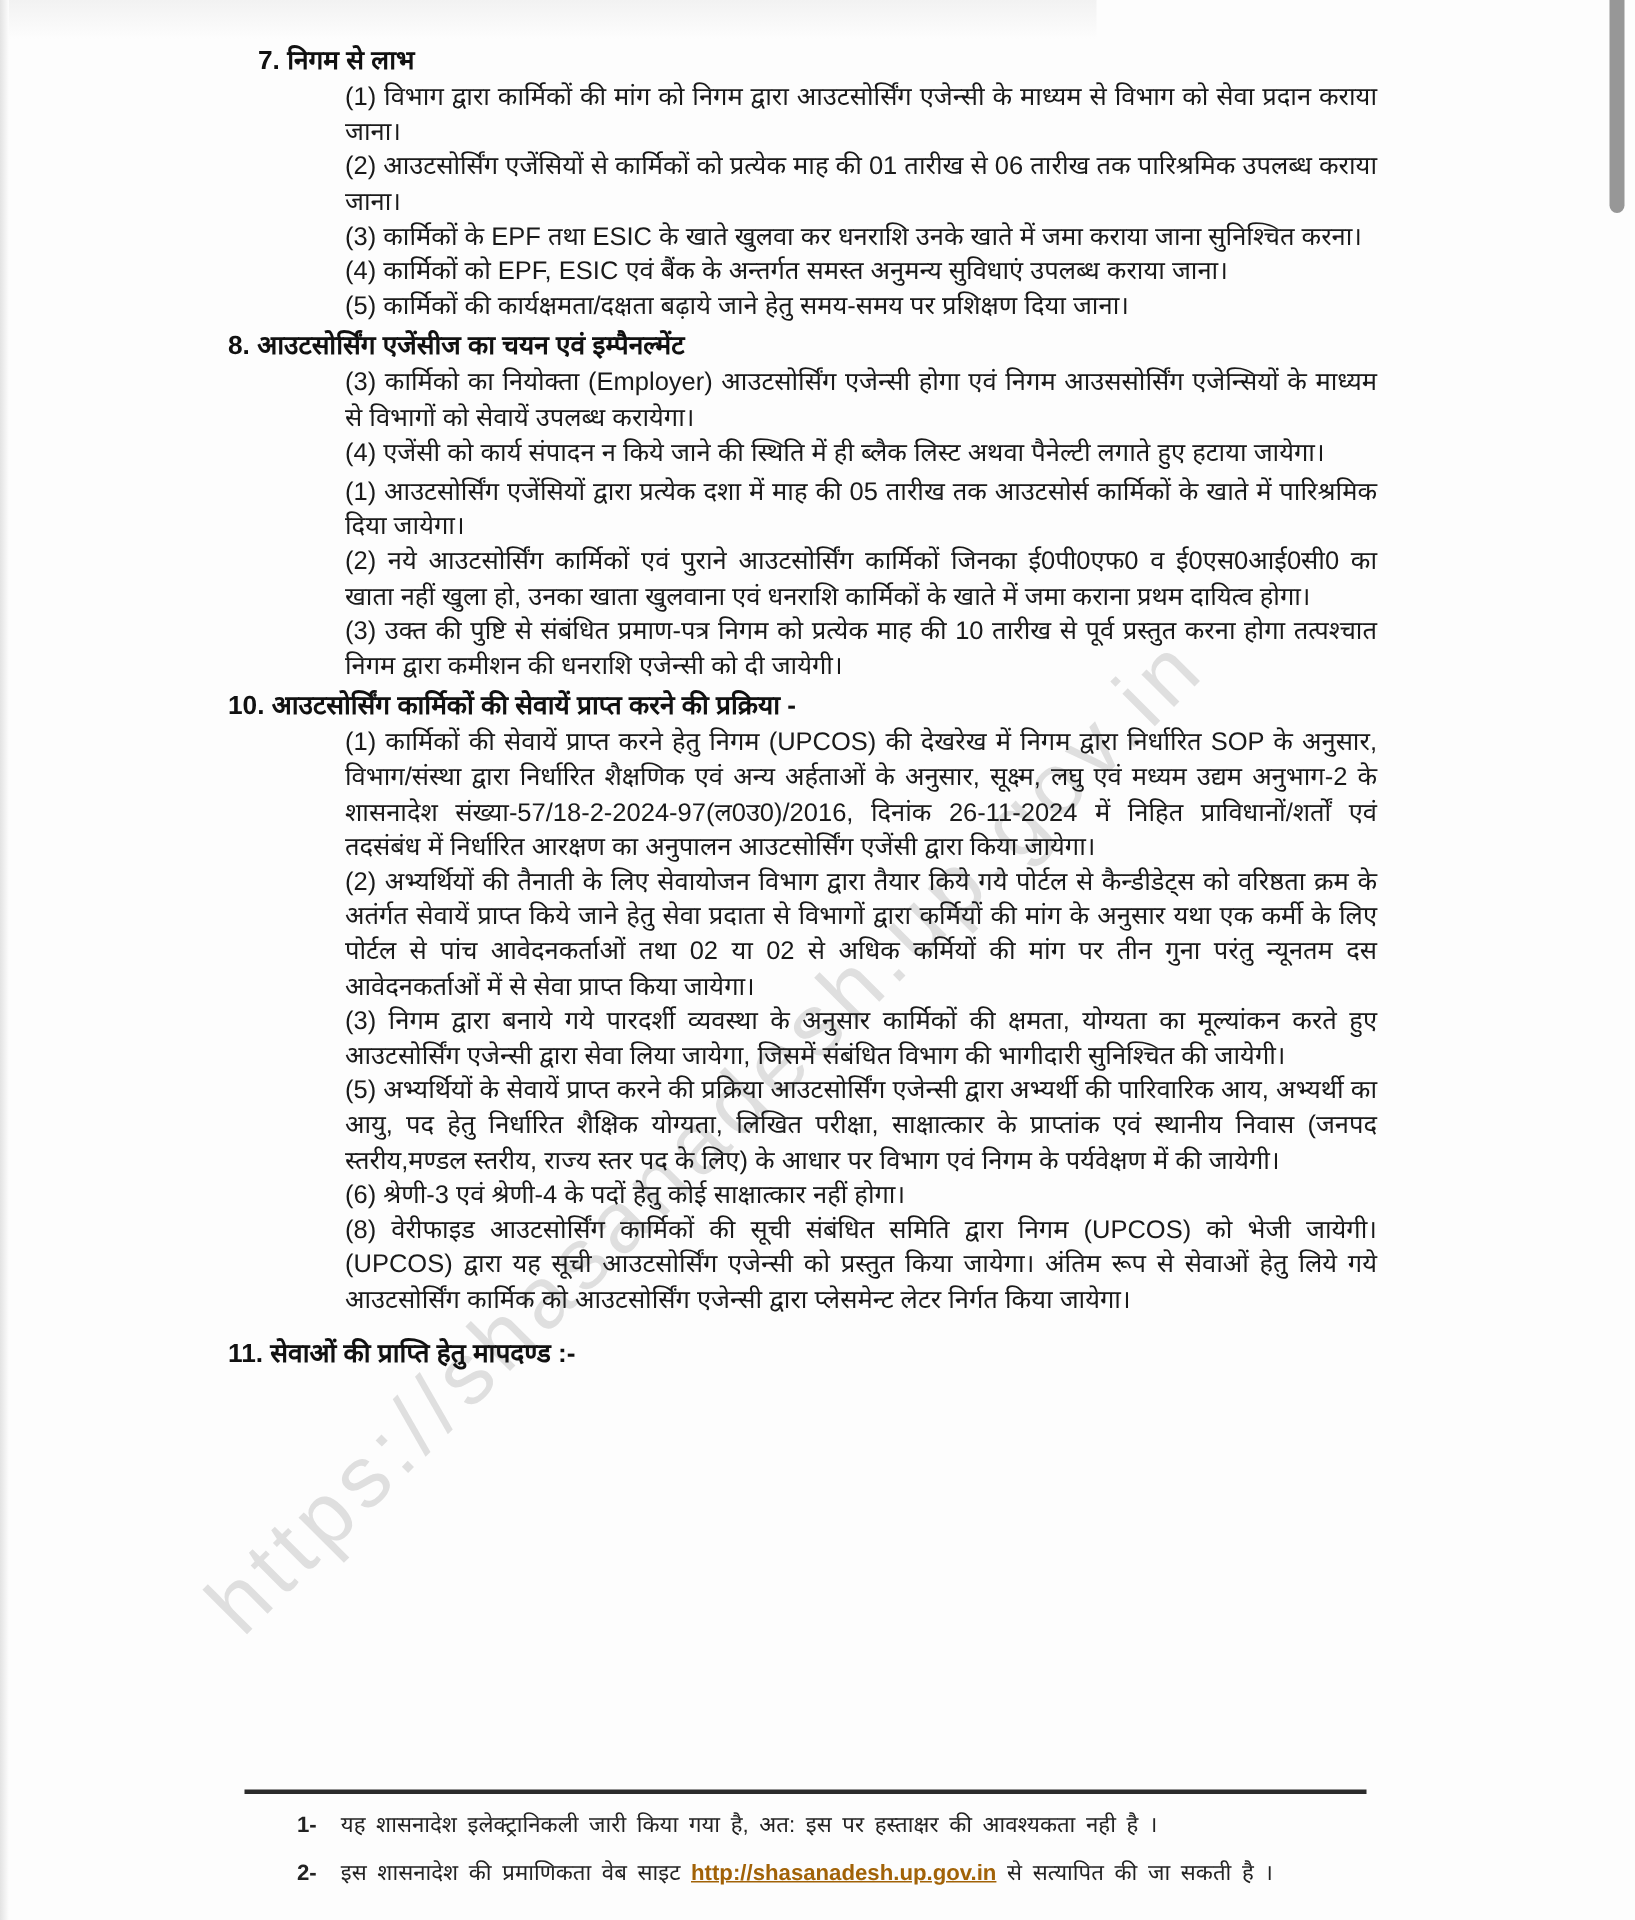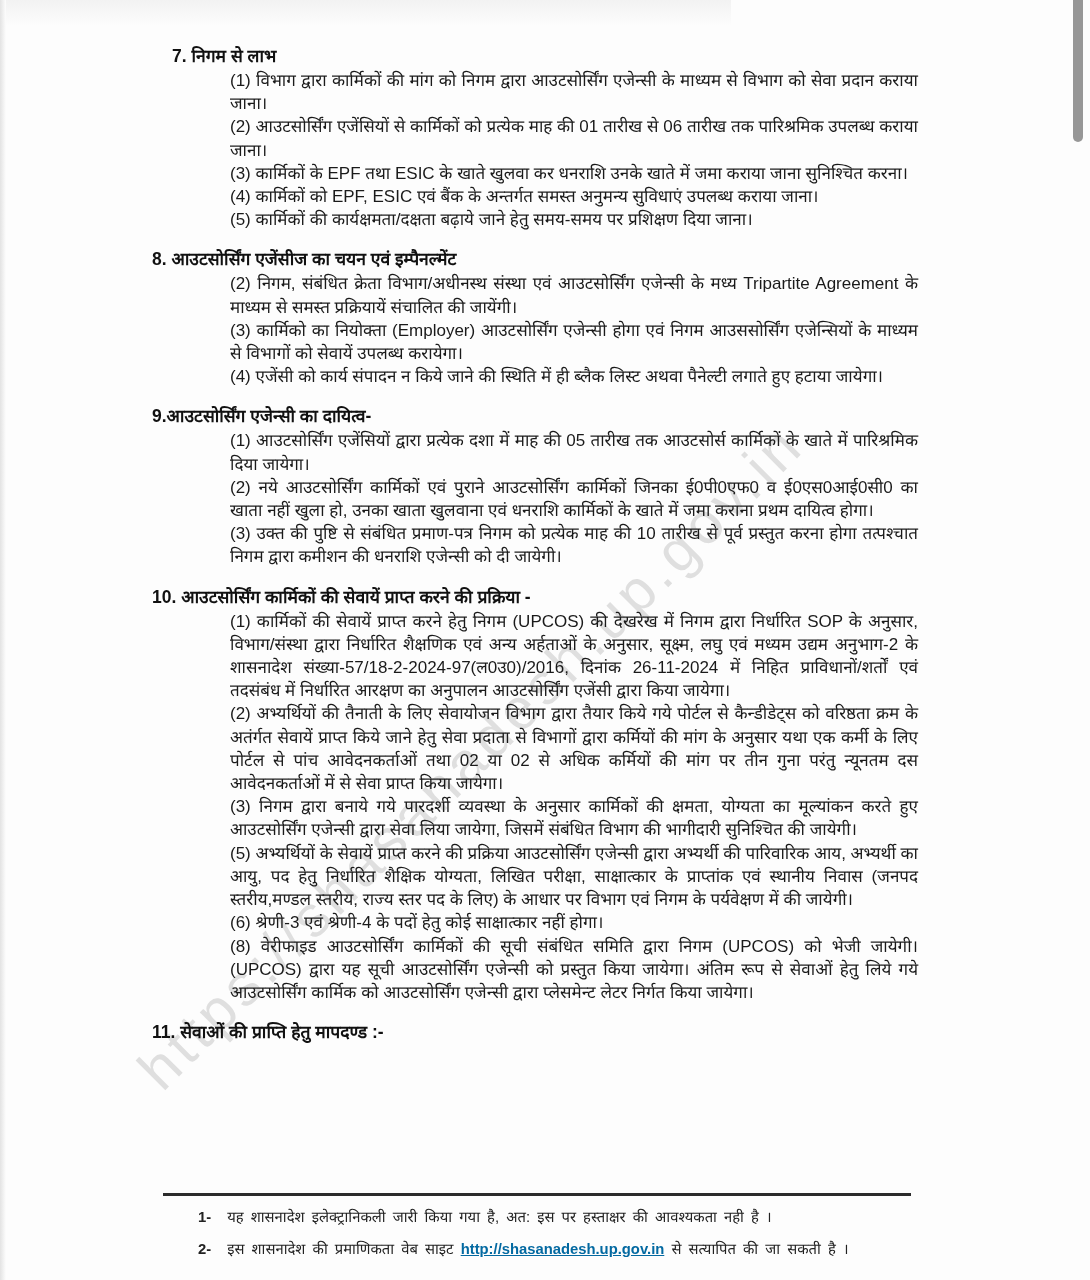--- a/index.html
+++ b/index.html
@@ -45,21 +45,20 @@
     left:152px;top:28px;
     width:782px;
   }
   .section{margin:0 0 3px 0;}
   .section-heading{
     font-weight:bold;
     font-size:17.5px;
     line-height:23px;
     color:#111;
     padding:1px 0;
-    margin-top:16px;
   }
   .section:first-child .section-heading{padding-left:20px;}
   .section:last-child{margin-top:12px;}
   .section-item{
     margin:0 0 0 78px;
     width:688px;
     text-align:justify;
     font-size:17px;
     line-height:23.2px;
   }
@@ -78,21 +77,21 @@
   }
   .footnote{
     display:flex;
     gap:16px;
     margin-bottom:11px;
     line-height:21px;
   }
   .fn-label{flex:0 0 auto;font-weight:bold;}
   .fn-text{word-spacing:3px;}
   .fn-link{
-    color:#0369a1;
+    color:#a16207;
     text-decoration:underline;
     font-weight:bold;
     margin-top:35px;
   }
 </style>
 </head>
 <body>
 
 <div class="page">
   <div class="left-edge"></div>
@@ -105,26 +104,24 @@
         <section class="section">
           <div class="section-heading">7. निगम से लाभ</div>
           <p class="section-item">(1) विभाग द्वारा कार्मिकों की मांग को निगम द्वारा आउटसोर्सिंग एजेन्सी के माध्यम से विभाग को सेवा प्रदान कराया जाना।</p>
           <p class="section-item">(2) आउटसोर्सिंग एजेंसियों से कार्मिकों को प्रत्येक माह की 01 तारीख से 06 तारीख तक पारिश्रमिक उपलब्ध कराया जाना।</p>
           <p class="section-item">(3) कार्मिकों के EPF तथा ESIC के खाते खुलवा कर धनराशि उनके खाते में जमा कराया जाना सुनिश्चित करना।</p>
           <p class="section-item">(4) कार्मिकों को EPF, ESIC एवं बैंक के अन्तर्गत समस्त अनुमन्य सुविधाएं उपलब्ध कराया जाना।</p>
           <p class="section-item">(5) कार्मिकों की कार्यक्षमता/दक्षता बढ़ाये जाने हेतु समय-समय पर प्रशिक्षण दिया जाना।</p>
         </section>
         <section class="section">
           <div class="section-heading">8. आउटसोर्सिंग एजेंसीज का चयन एवं इम्पैनल्मेंट</div>
-          <p class="section-item">(2) निगम, संबंधित क्रेता विभाग/अधीनस्थ संस्था एवं आउटसोर्सिंग एजेन्सी के मध्य Tripartite Agreement के माध्यम से समस्त प्रक्रियायें संचालित की जायेंगी।</p>
           <p class="section-item">(3) कार्मिको का नियोक्ता (Employer) आउटसोर्सिंग एजेन्सी होगा एवं निगम आउससोर्सिंग एजेन्सियों के माध्यम से विभागों को सेवायें उपलब्ध करायेगा।</p>
           <p class="section-item">(4) एजेंसी को कार्य संपादन न किये जाने की स्थिति में ही ब्लैक लिस्ट अथवा पैनेल्टी लगाते हुए हटाया जायेगा।</p>
         </section>
         <section class="section">
-          <div class="section-heading">9.आउटसोर्सिंग एजेन्सी का दायित्व-</div>
           <p class="section-item">(1) आउटसोर्सिंग एजेंसियों द्वारा प्रत्येक दशा में माह की 05 तारीख तक आउटसोर्स कार्मिकों के खाते में पारिश्रमिक दिया जायेगा।</p>
           <p class="section-item">(2) नये आउटसोर्सिंग कार्मिकों एवं पुराने आउटसोर्सिंग कार्मिकों जिनका ई0पी0एफ0 व ई0एस0आई0सी0 का खाता नहीं खुला हो, उनका खाता खुलवाना एवं धनराशि कार्मिकों के खाते में जमा कराना प्रथम दायित्व होगा।</p>
           <p class="section-item">(3) उक्त की पुष्टि से संबंधित प्रमाण-पत्र निगम को प्रत्येक माह की 10 तारीख से पूर्व प्रस्तुत करना होगा तत्पश्चात निगम द्वारा कमीशन की धनराशि एजेन्सी को दी जायेगी।</p>
         </section>
         <section class="section">
           <div class="section-heading">10. आउटसोर्सिंग कार्मिकों की सेवायें प्राप्त करने की प्रक्रिया -</div>
           <p class="section-item">(1) कार्मिकों की सेवायें प्राप्त करने हेतु निगम (UPCOS) की देखरेख में निगम द्वारा निर्धारित SOP के अनुसार, विभाग/संस्था द्वारा निर्धारित शैक्षणिक एवं अन्य अर्हताओं के अनुसार, सूक्ष्म, लघु एवं मध्यम उद्यम अनुभाग-2 के शासनादेश संख्या-57/18-2-2024-97(ल0उ0)/2016, दिनांक 26-11-2024 में निहित प्राविधानों/शर्तों एवं तदसंबंध में निर्धारित आरक्षण का अनुपालन आउटसोर्सिंग एजेंसी द्वारा किया जायेगा।</p>
           <p class="section-item">(2) अभ्यर्थियों की तैनाती के लिए सेवायोजन विभाग द्वारा तैयार किये गये पोर्टल से कैन्डीडेट्स को वरिष्ठता क्रम के अतंर्गत सेवायें प्राप्त किये जाने हेतु सेवा प्रदाता से विभागों द्वारा कर्मियों की मांग के अनुसार यथा एक कर्मी के लिए पोर्टल से पांच आवेदनकर्ताओं तथा 02 या 02 से अधिक कर्मियों की मांग पर तीन गुना परंतु न्यूनतम दस आवेदनकर्ताओं में से सेवा प्राप्त किया जायेगा।</p>
           <p class="section-item">(3) निगम द्वारा बनाये गये पारदर्शी व्यवस्था के अनुसार कार्मिकों की क्षमता, योग्यता का मूल्यांकन करते हुए आउटसोर्सिंग एजेन्सी द्वारा सेवा लिया जायेगा, जिसमें संबंधित विभाग की भागीदारी सुनिश्चित की जायेगी।</p>
           <p class="section-item">(5) अभ्यर्थियों के सेवायें प्राप्त करने की प्रक्रिया आउटसोर्सिंग एजेन्सी द्वारा अभ्यर्थी की पारिवारिक आय, अभ्यर्थी का आयु, पद हेतु निर्धारित शैक्षिक योग्यता, लिखित परीक्षा, साक्षात्कार के प्राप्तांक एवं स्थानीय निवास (जनपद स्तरीय,मण्डल स्तरीय, राज्य स्तर पद के लिए) के आधार पर विभाग एवं निगम के पर्यवेक्षण में की जायेगी।</p>

